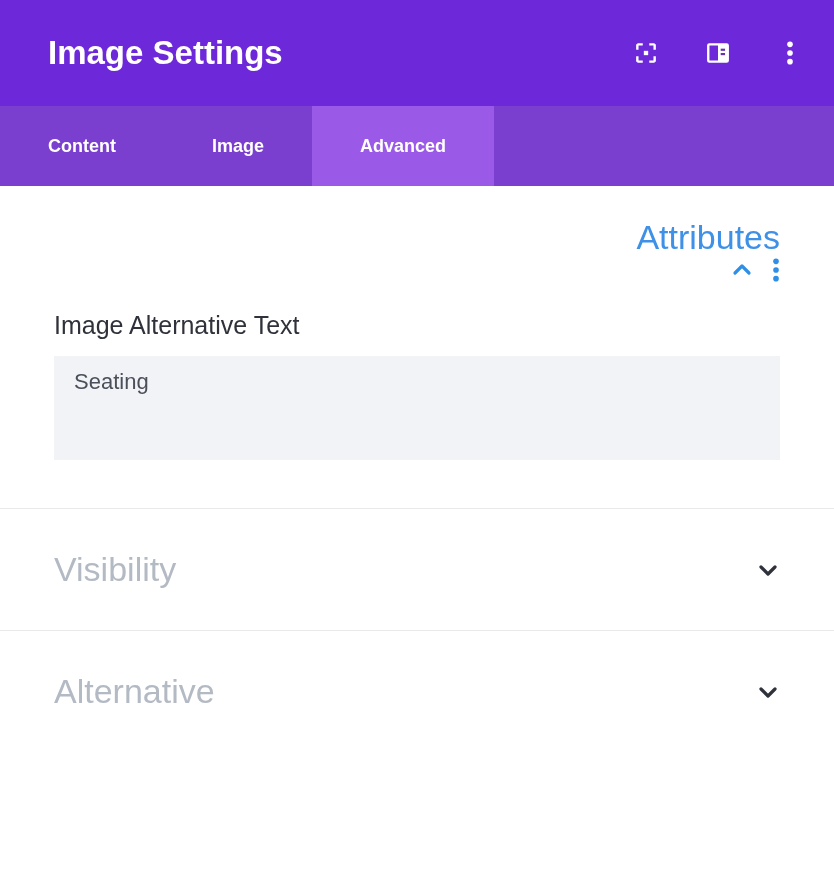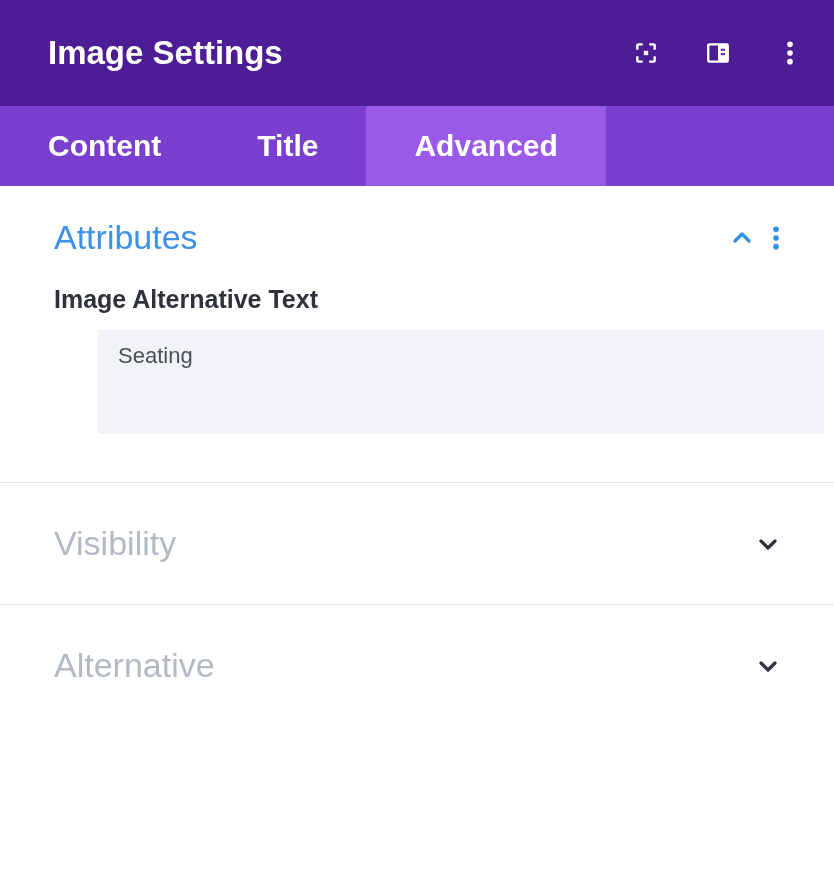--- a/index.html
+++ b/index.html
@@ -29,21 +29,21 @@
     --purple: #6c3db0;
     --purple-dark: #6430a6;
     --purple-light: #8a47e6;
     --blue: #3d8ef0;
     --text-muted: #b7bcc7;
     --text-dark: #3a3d45;
     --input-bg: #f1f3f7;
   }
 
   .header {
-    background: #4c1d95;
+    background: #6d28d9;
     height: 106px;
     display: flex;
     align-items: center;
     justify-content: space-between;
     padding: 0 24px 0 48px;
   }
   .header-title {
     color: #ffffff;
     font-size: 33px;
     font-weight: 600;
@@ -65,73 +65,73 @@
     background: #7b3fcf;
     display: flex;
     height: 80px;
   }
   .tabs { background: #7b3fcf; }
   .tab {
     padding: 0 48px;
     display: flex;
     align-items: center;
     color: #fff;
-    font-size: 30px;
+    font-size: 18px;
     font-weight: 600;
     cursor: pointer;
     white-space: nowrap;
   }
   .tab.active {
     background: #9b59e8;
     text-align: right;
   }
 
   .panel {
     padding: 32px 54px 48px 54px;
   }
 
   .section-header {
     display: flex;
-    align-items: center;
+    align-items: flex-end;
     justify-content: space-between;
     margin-bottom: 26px;
+    flex-direction: column;
   }
   .section-title-active {
     color: #2f8fe6;
     color: #3e91e6;
     font-size: 34px;
     font-weight: 500;
   }
   .section-header-right {
     display: flex;
     align-items: center;
     gap: 18px;
     color: #2f8fe6;
   }
 
   .field-label {
     font-size: 25px;
-    font-weight: 700;
+    font-weight: 400;
     color: #2f323a;
     margin-bottom: 16px;
     margin-top: 28px;
   }
   .field-label:first-of-type { margin-top: 8px; }
 
   .text-input {
     width: 100%;
     border: none;
     background: var(--input-bg);
     border-radius: 0;
     height: 52px;
     padding: 0 20px;
     font-size: 22px;
     color: #4a4f59;
     font-family: inherit;
-    margin-left: 44px;
   }
 
   .collapsed-section {
     border-top: 1px solid #e9e9eb;
     height: 122px;
     display: flex;
     align-items: center;
     justify-content: space-between;
     padding: 0 54px;
     cursor: pointer;
@@ -172,21 +172,21 @@
         <circle cx="3" cy="4" r="2.6"></circle>
           <circle cx="3" cy="12" r="2.6"></circle>
           <circle cx="3" cy="20" r="2.6"></circle>
       </svg>
     </div>
   </div>
 </div>
 
 <div class="tabs" style="background:#7b3fcf;">
   <div class="tab">Content</div>
-  <div class="tab">Title</div>
+  <div class="tab">Image</div>
   <div class="tab active">Advanced</div>
 </div>
 
 <div class="panel">
   <div class="section-header">
     <div class="section-title-active">Attributes</div>
     <div class="section-header-right">
       <span>
         <svg width="24" height="24" viewBox="0 0 24 24" fill="none" stroke="#2f8fe6" stroke-width="3.2" stroke-linecap="round" stroke-linejoin="round">
           <polyline points="5 15 12 8 19 15"></polyline>

